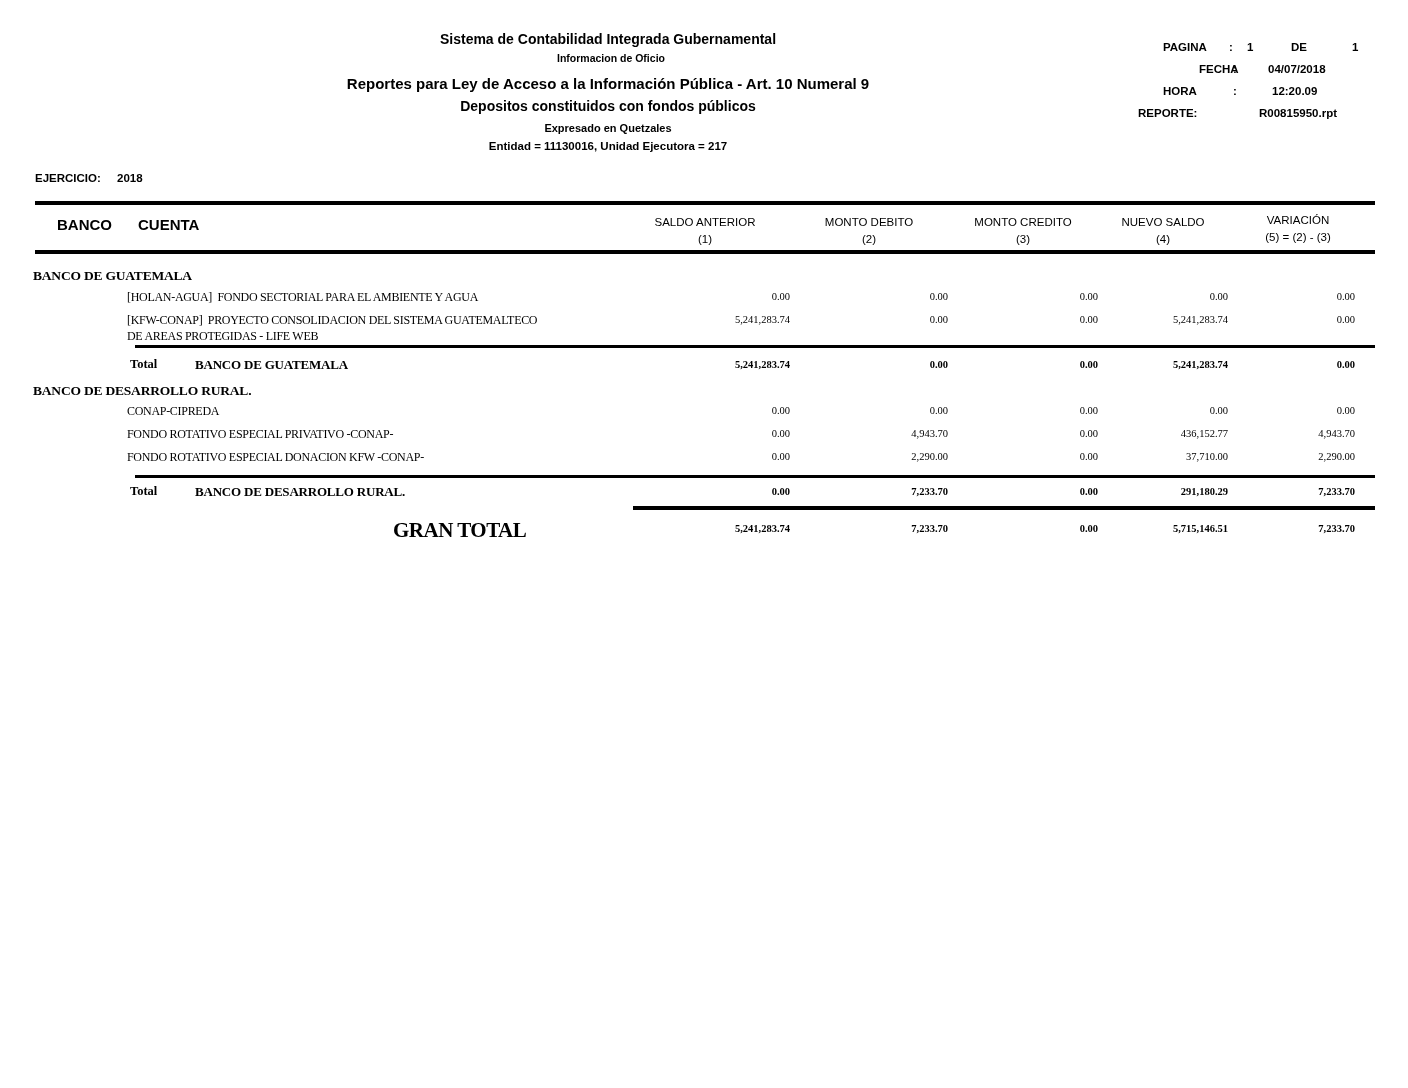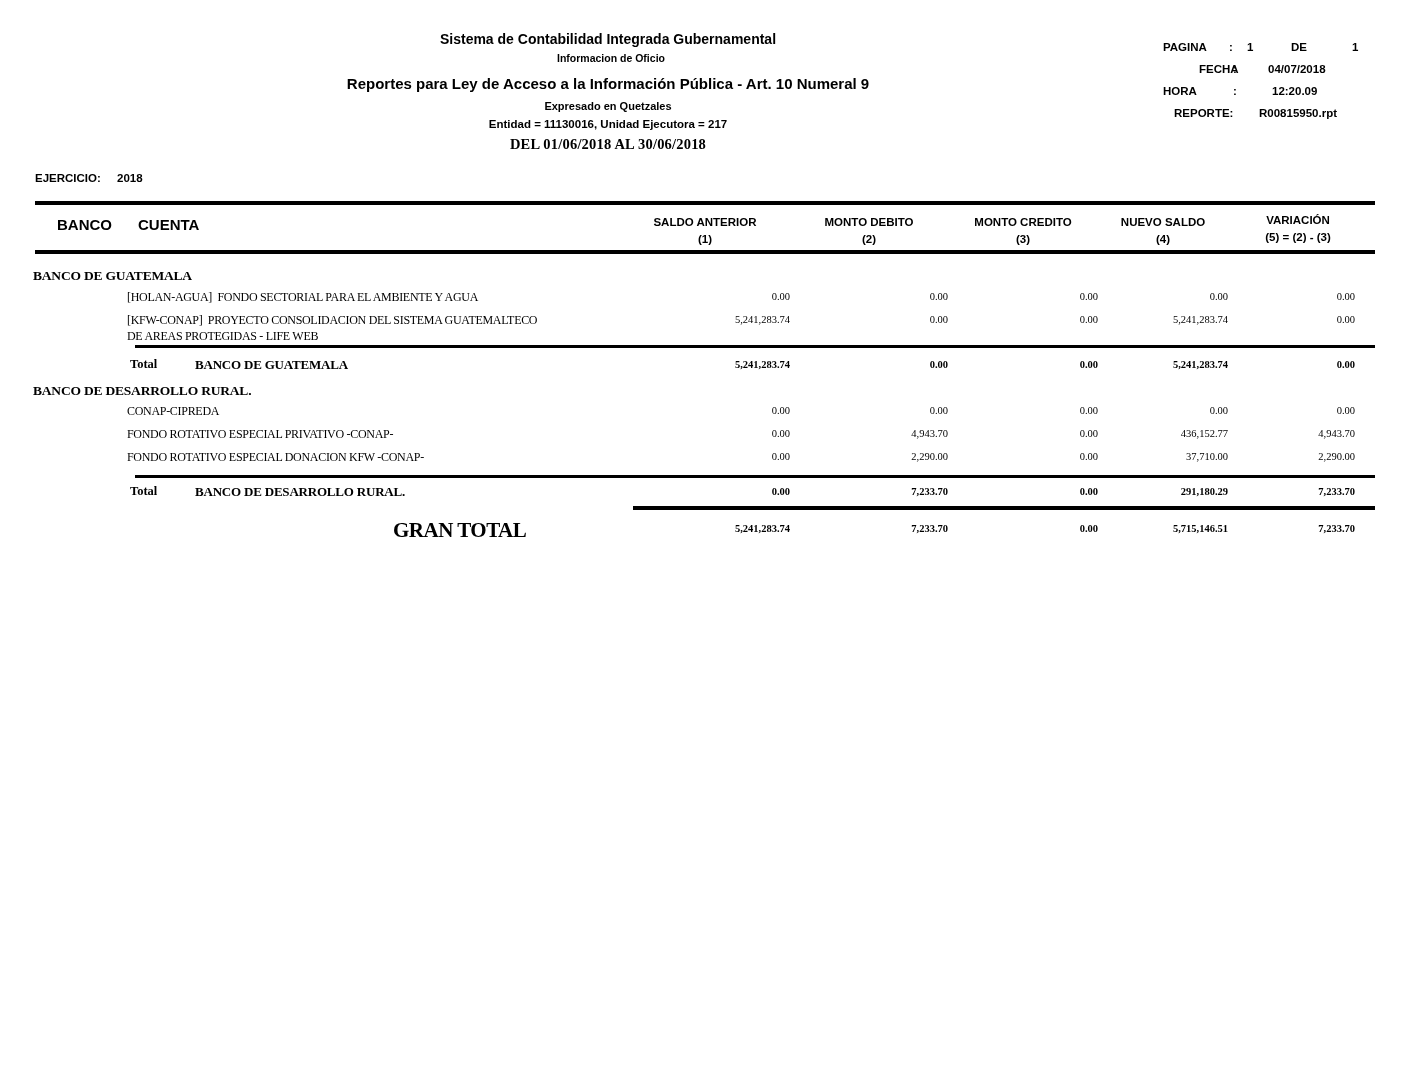--- a/index.html
+++ b/index.html
@@ -25,21 +25,21 @@
   .info { font-size:11.5px; font-weight:bold; white-space:nowrap; }
 
   
   .ejer { font-size:11.5px; font-weight:bold; }
 
   
   .rule { position:absolute; background:#000; }
 
   
   .thead { font-size:15px; font-weight:bold; white-space:nowrap; }
-  .hcol  { position:absolute; text-align:center; font-size:11.5px; font-weight:bold; line-height:17px; }
+  .hcol  { position:absolute; text-align:center; font-size:11.5px; font-weight:normal; line-height:17px; }
   .h1 { left:620px;  width:170px; }
   .h2 { left:790px;  width:158px; }
   .h3 { left:948px;  width:150px; }
   .h4 { left:1098px; width:130px; }
   .h5 { left:1228px; width:140px; }
   .sec-title { position:absolute; left:33px; font-family:"Liberation Serif", serif;
                font-weight:bold; font-size:13.5px; letter-spacing:-0.2px; white-space:nowrap; }
   .row { position:absolute; left:0; width:1408px; }
   .cuenta { position:absolute; left:127px; width:470px;
             font-family:"Liberation Serif", serif; font-size:12px; line-height:16px;
@@ -60,41 +60,41 @@
                  font-family:"Liberation Serif", serif; font-weight:bold;
                  font-size:21px; letter-spacing:-0.5px; white-space:nowrap; }
 </style>
 </head>
 <body>
 
 <div class="center-head">
   <div class="t-main">Sistema de Contabilidad Integrada Gubernamental</div>
   <div class="t-sub1">Informacion de Oficio</div>
   <div class="t-sub2">Reportes para Ley de Acceso a la Información Pública - Art. 10 Numeral 9</div>
+  <div class="t-sub3">Depositos constituidos con fondos públicos</div>
   <div class="t-sub4">Expresado en Quetzales</div>
   <div class="t-entity">Entidad = 11130016, Unidad Ejecutora = 217</div>
-  <div class="t-period">DEL 01/06/2018 AL 30/06/2018</div>
 </div>
 
 <div>
   <span class="abs info" style="left:1163px; top:41px;">PAGINA</span>
   <span class="abs info" style="left:1229px; top:41px;">:</span>
   <span class="abs info" style="left:1247px; top:41px;">1</span>
   <span class="abs info" style="left:1291px; top:41px;">DE</span>
   <span class="abs info" style="left:1352px; top:41px;">1</span>
 
   <span class="abs info" style="left:1163px; top:63px;margin-left:36px;">FECHA</span>
   <span class="abs info" style="left:1233px; top:63px;">:</span>
   <span class="abs info" style="left:1268px; top:63px;">04/07/2018</span>
 
   <span class="abs info" style="left:1163px; top:85px;">HORA</span>
   <span class="abs info" style="left:1233px; top:85px;">:</span>
   <span class="abs info" style="left:1272px; top:85px;">12:20.09</span>
 
-  <span class="abs info" style="left:1174px; top:107px;text-align:right;">REPORTE:</span>
+  <span class="abs info" style="left:1138px; top:107px;text-align:right;">REPORTE:</span>
   <span class="abs info" style="left:1259px; top:107px;">R00815950.rpt</span>
 </div>
 
 <span class="abs ejer" style="left:35px;  top:172px;">EJERCICIO:</span>
 <span class="abs ejer" style="left:117px; top:172px;">2018</span>
 
 <div class="rule" style="left:35px; top:201px; width:1340px; height:4px;"></div>
 
 <div>
   <span class="abs thead" style="left:57px;  top:216px;">BANCO</span>

